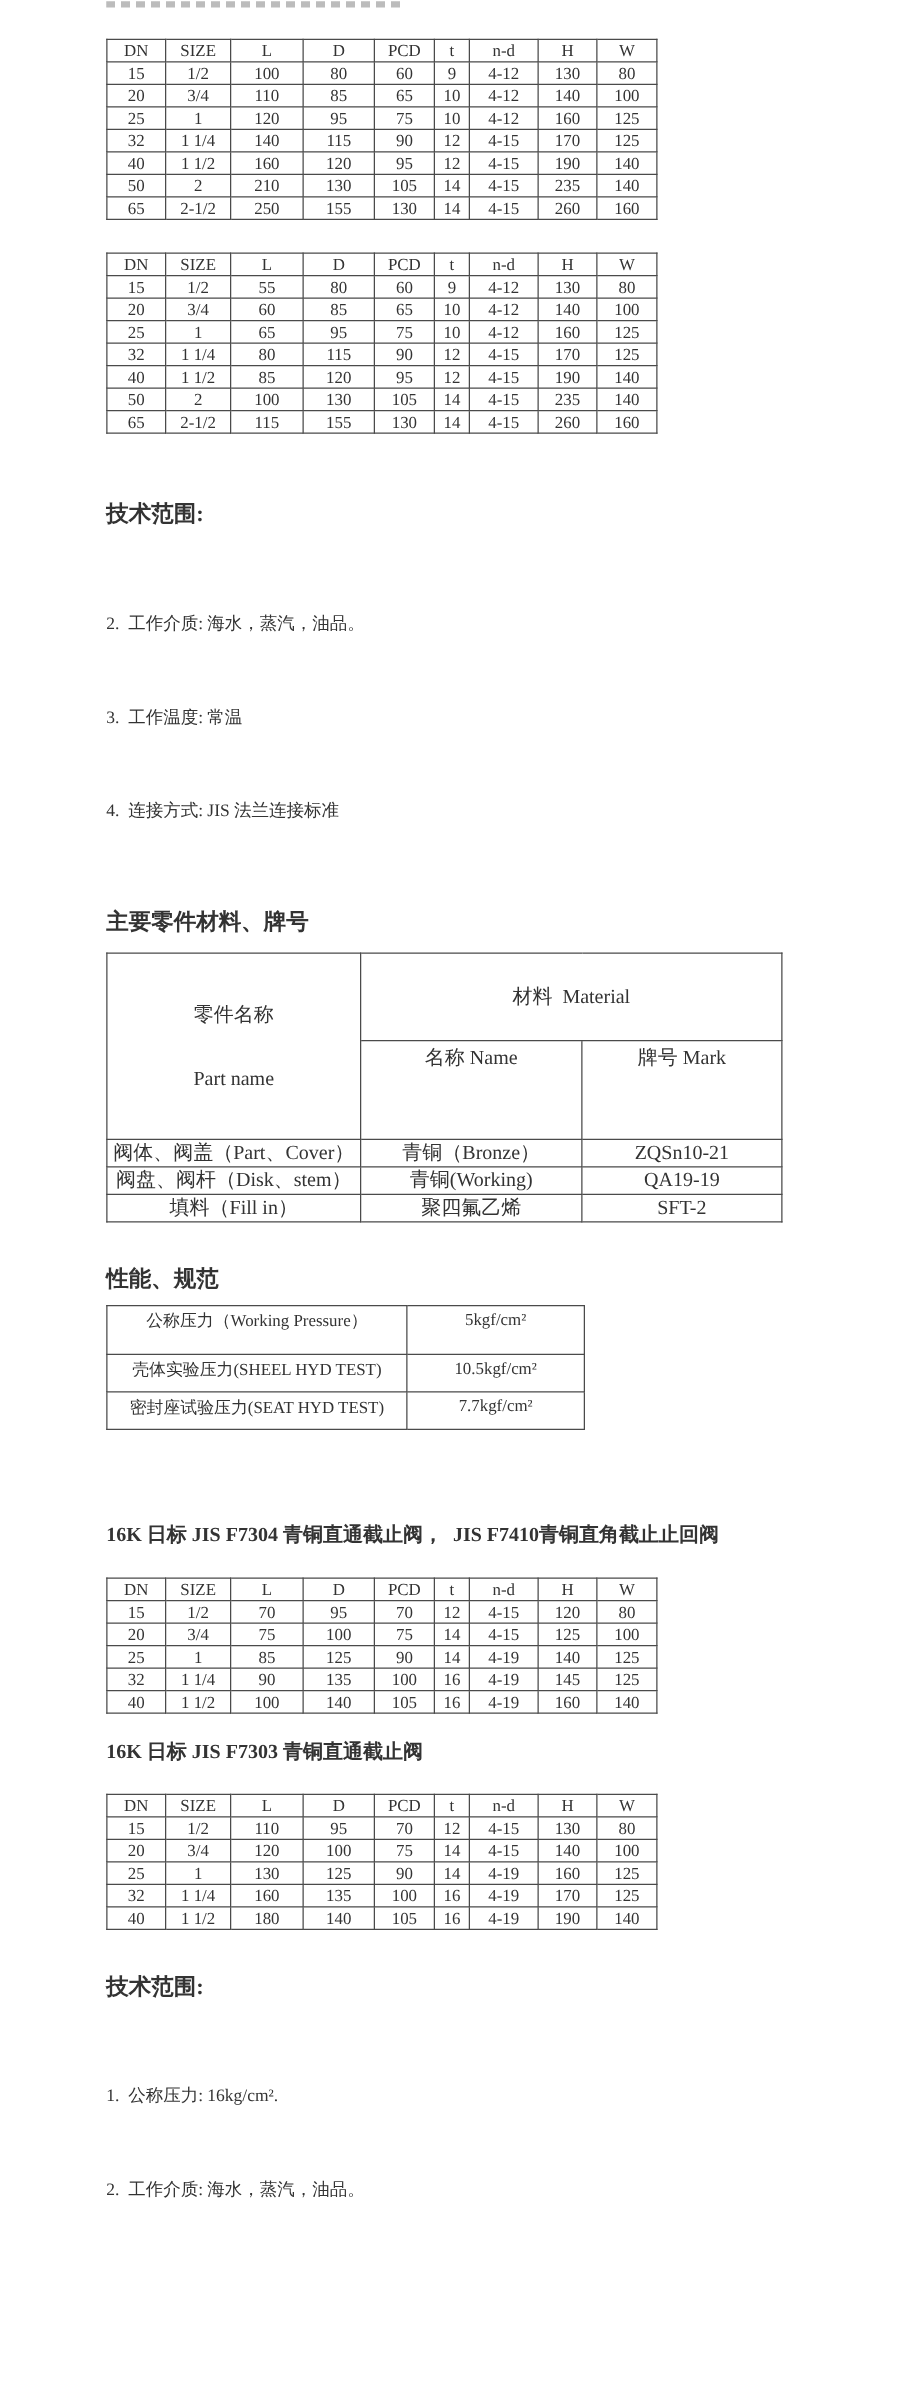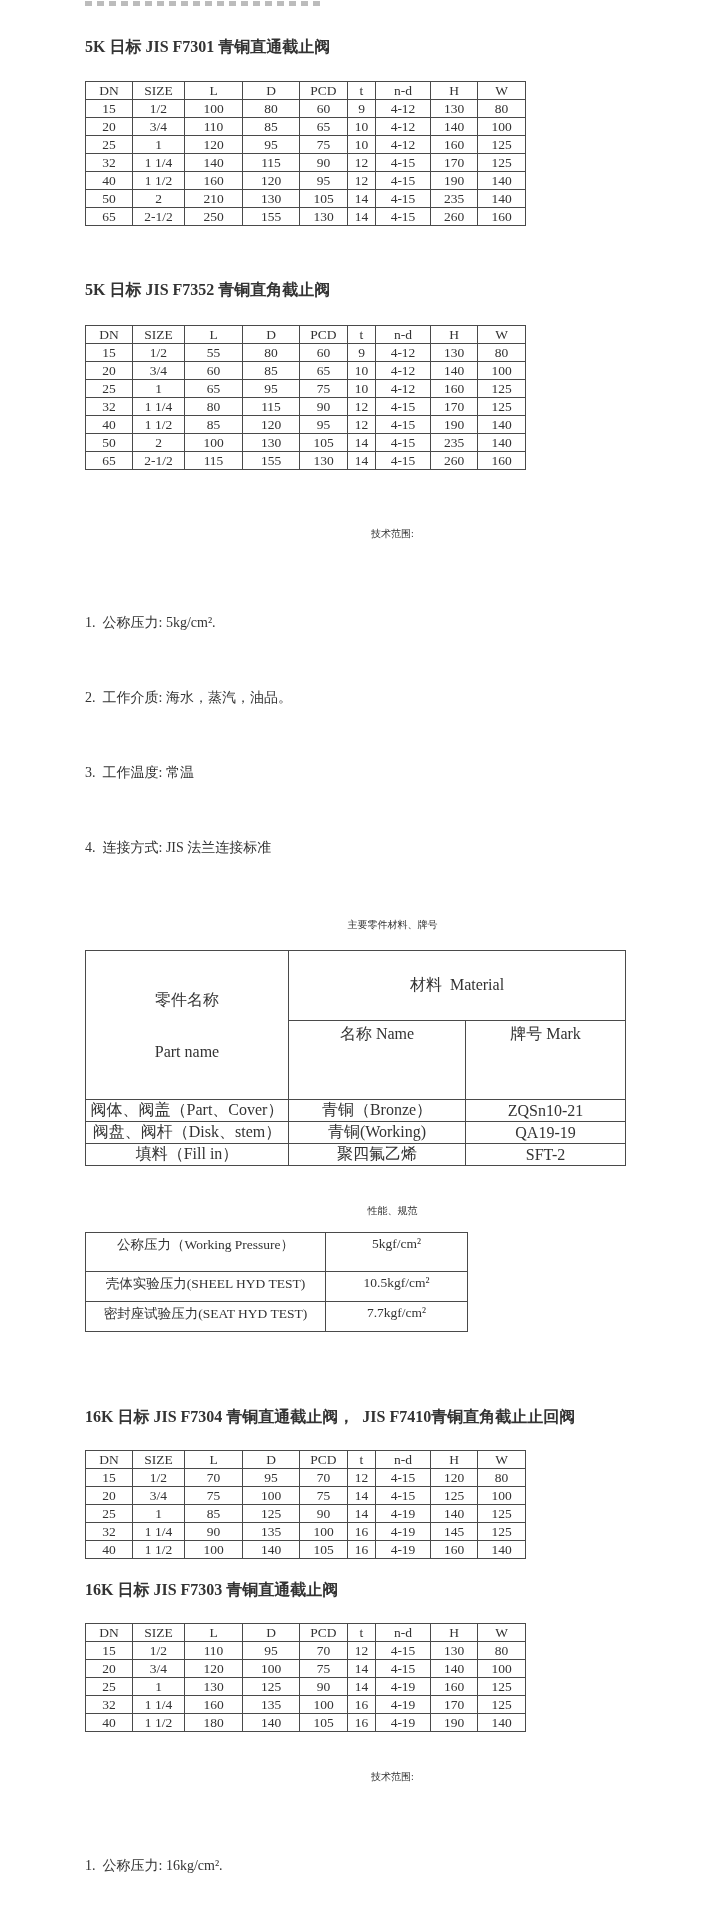--- a/index.html
+++ b/index.html
@@ -23,21 +23,21 @@
     margin-top:1px;
     width:235px;height:5px;
     background:repeating-linear-gradient(90deg,#6a6a6a 0 7px,transparent 7px 12px);
     opacity:.45;
   }
   .h-major{
     font-size:16px;font-weight:bold;line-height:18px;
     white-space:pre-wrap;
   }
   .sec-title{
-    font-size:10px;font-weight:normal;line-height:18px;white-space:pre-wrap;text-align:center;
+    font-size:18px;font-weight:bold;line-height:18px;white-space:pre-wrap;
   }
   .tech-list{font-size:14px;line-height:25px;white-space:pre-wrap;}
   table{border-collapse:collapse;table-layout:fixed;}
   td,th{border:1px solid #4a4a4a;padding:0;font-weight:normal;
         text-align:center;vertical-align:middle;white-space:pre-wrap;overflow:hidden;}
   .dim-table{width:440px;font-size:13.5px;}
   .dim-table th,.dim-table td{height:17px;}
   .mat-table{width:540px;font-size:16px;}
   .mat-table td{height:17px;}
   .mat-h1td{height:21px;}
@@ -46,34 +46,33 @@
   .partcell-inner{display:flex;flex-direction:column;justify-content:space-between;height:76px;}
   .partcell-inner .ln1{padding-top:3px;}
   .partcell-inner .ln2{padding-bottom:2px;}
   .perf-table{width:382px;font-size:13.5px;}
   .perf-row1 td{height:35px;vertical-align:top;padding-top:3px;}
   .perf-row td{height:26px;}
   
   .s-h1{margin-top:32px;} .s-t1{margin-top:25px;}
   .s-h2{margin-top:55px;} .s-t2{margin-top:26px;}
   .s-techT{margin-top:55px;} .s-list{margin-top:17px;}
-  .s-matT{margin-top:6px;} .s-matTable{margin-top:16px;}
+  .s-matT{margin-top:16px;} .s-matTable{margin-top:16px;}
   .s-perfT{margin-top:36px;} .s-perfTable{margin-top:12px;}
   .s-h16k1{margin-top:76px;} .s-t3{margin-top:24px;}
   .s-h16k2{margin-top:22px;} .s-t4{margin-top:24px;}
   .s-techT2{margin-top:36px;} .s-list2{margin-top:17px;}
 </style>
 </head>
 <body>
 
 <div class="page">
 
   <div class="clip-strip"></div>
 
-  <div class="h-major s-h1">5K 日标 JIS F7301 青铜直通截止阀</div>
 
   <table class="dim-table s-t1">
     <colgroup>
         <col style="width:47px">
         <col style="width:52px">
         <col style="width:58px">
         <col style="width:57px">
         <col style="width:48px">
         <col style="width:28px">
         <col style="width:55px">
@@ -169,21 +168,20 @@
         <td>155</td>
         <td>130</td>
         <td>14</td>
         <td>4-15</td>
         <td>260</td>
         <td>160</td>
       </tr>
       </tbody>
   </table>
 
-  <div class="h-major s-h2">5K 日标 JIS F7352 青铜直角截止阀</div>
 
   <table class="dim-table s-t2">
     <colgroup>
         <col style="width:47px">
         <col style="width:52px">
         <col style="width:58px">
         <col style="width:57px">
         <col style="width:48px">
         <col style="width:28px">
         <col style="width:55px">
@@ -281,21 +279,20 @@
         <td>14</td>
         <td>4-15</td>
         <td>260</td>
         <td>160</td>
       </tr>
       </tbody>
   </table>
 
   <div class="sec-title s-techT">技术范围:</div>
   <div class="tech-list s-list">
-    <div>1.  公称压力: 5kg/cm².</div>
     <div>2.  工作介质: 海水，蒸汽，油品。</div>
     <div>3.  工作温度: 常温</div>
     <div>4.  连接方式: JIS 法兰连接标准</div>
   </div>
 
   <div class="sec-title s-matT">主要零件材料、牌号</div>
 
   <table class="mat-table s-matTable">
     <colgroup>
         <col style="width:203px">

